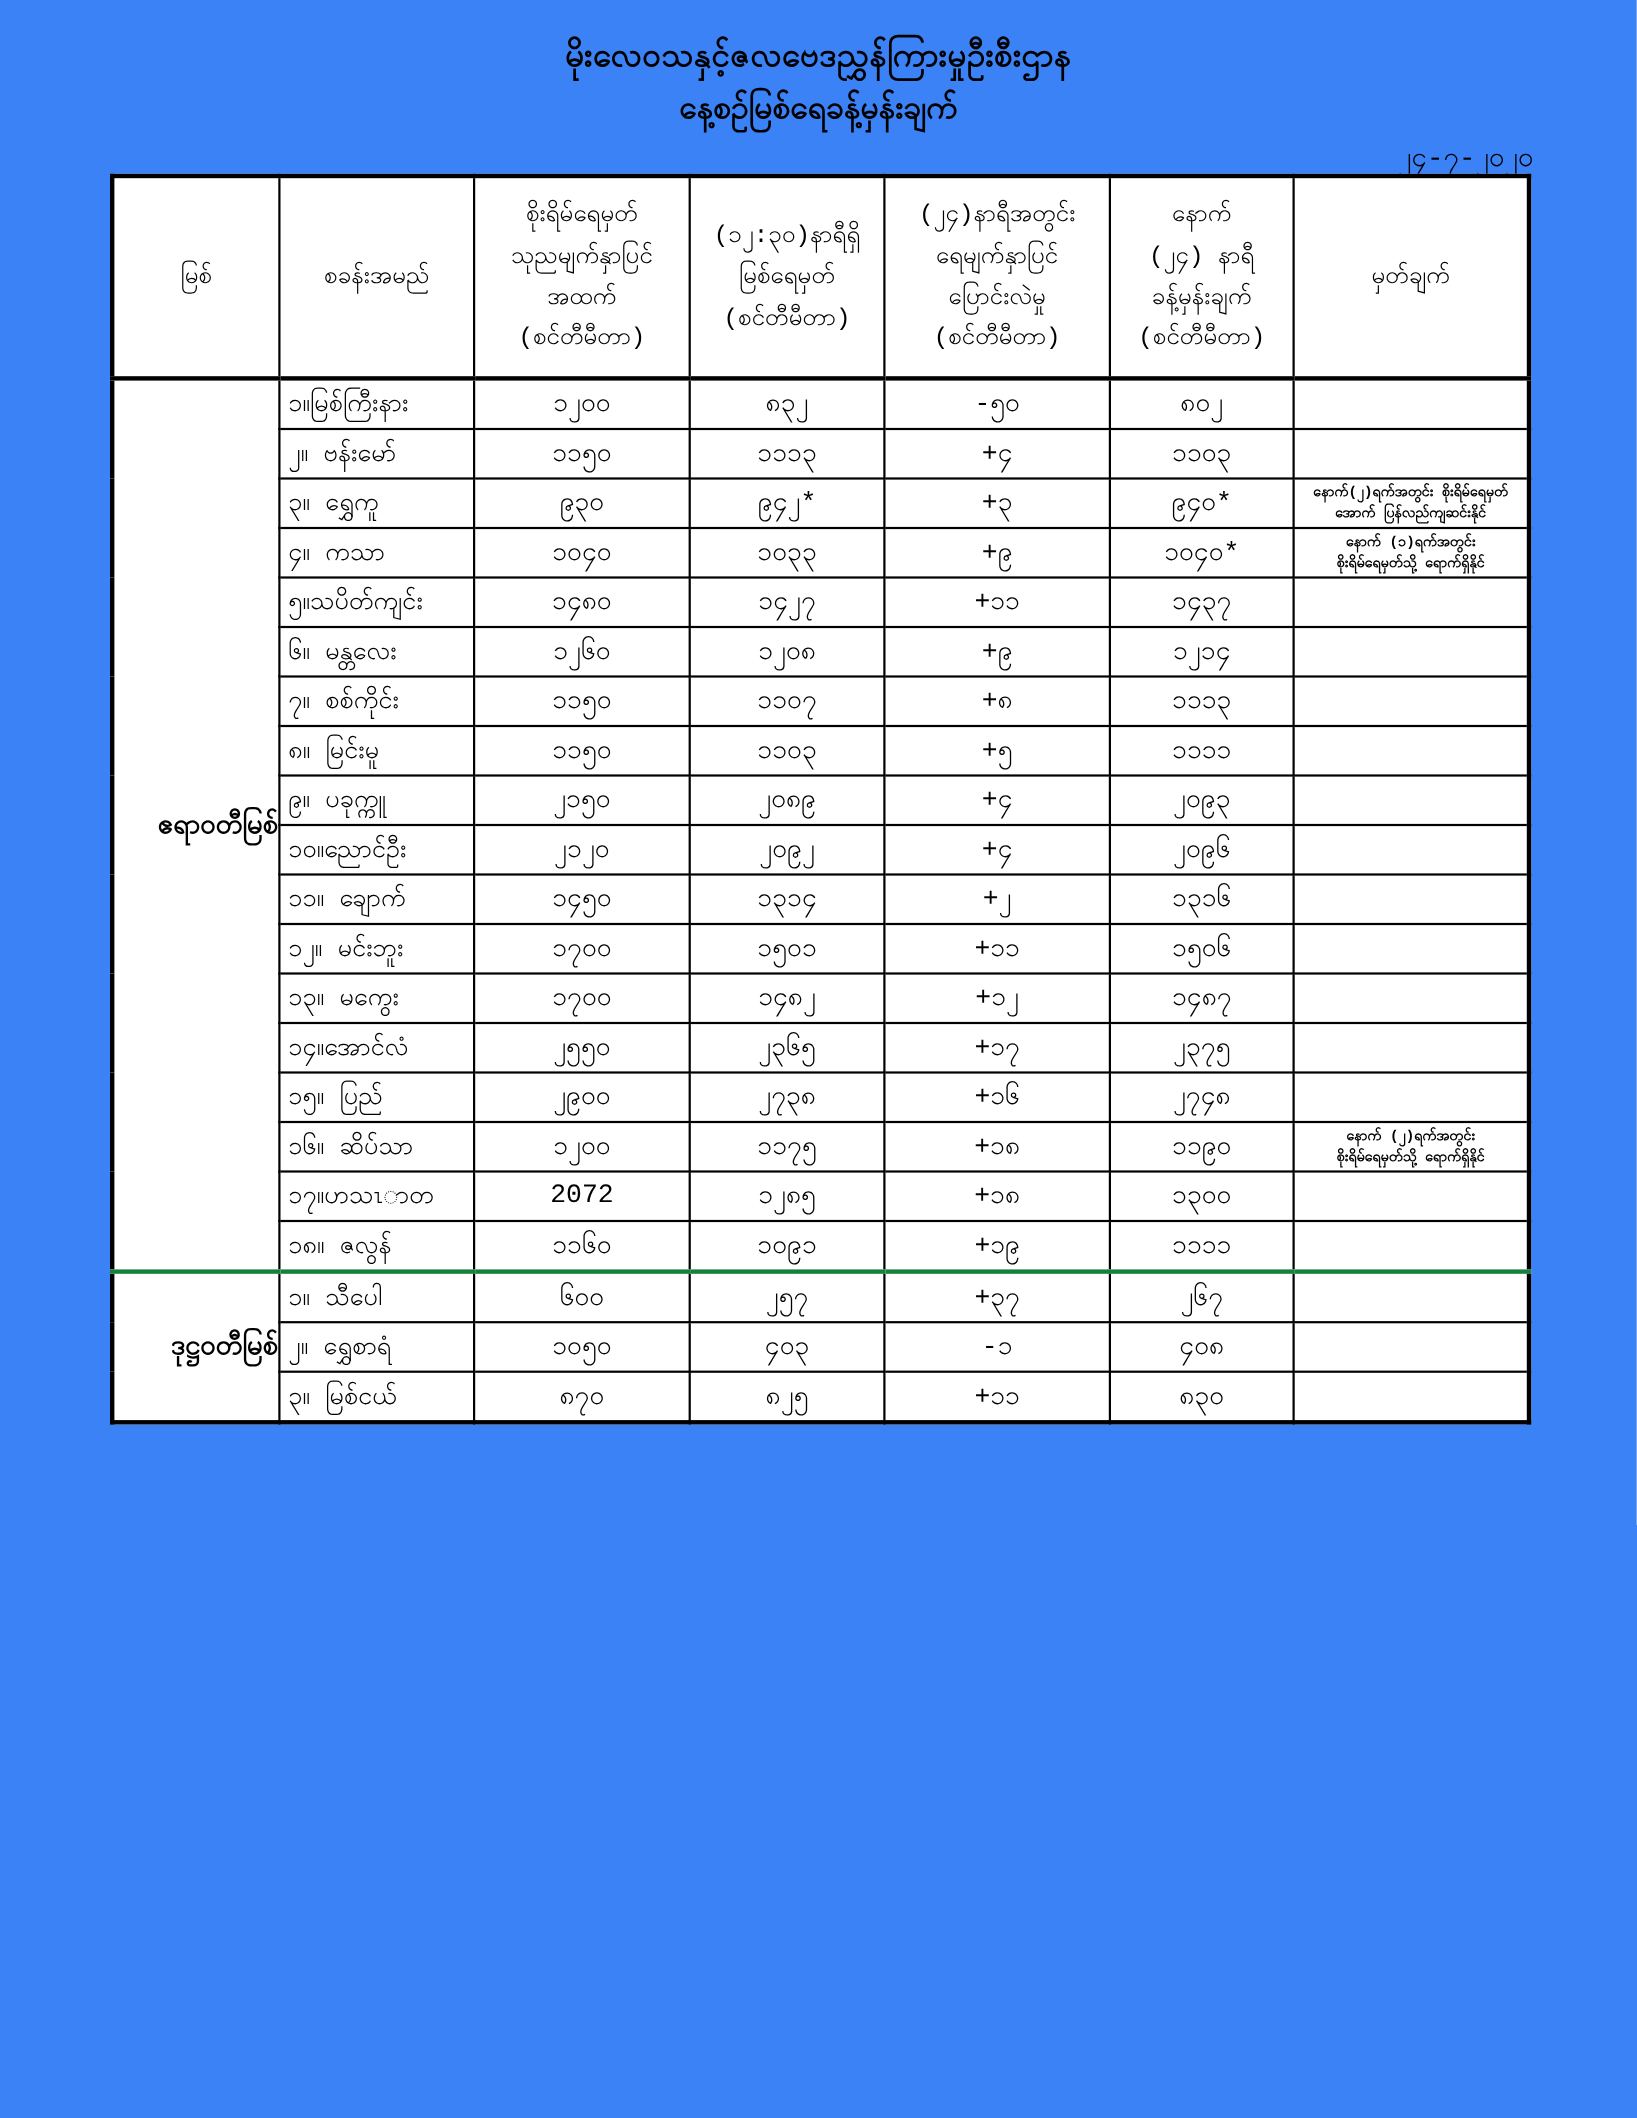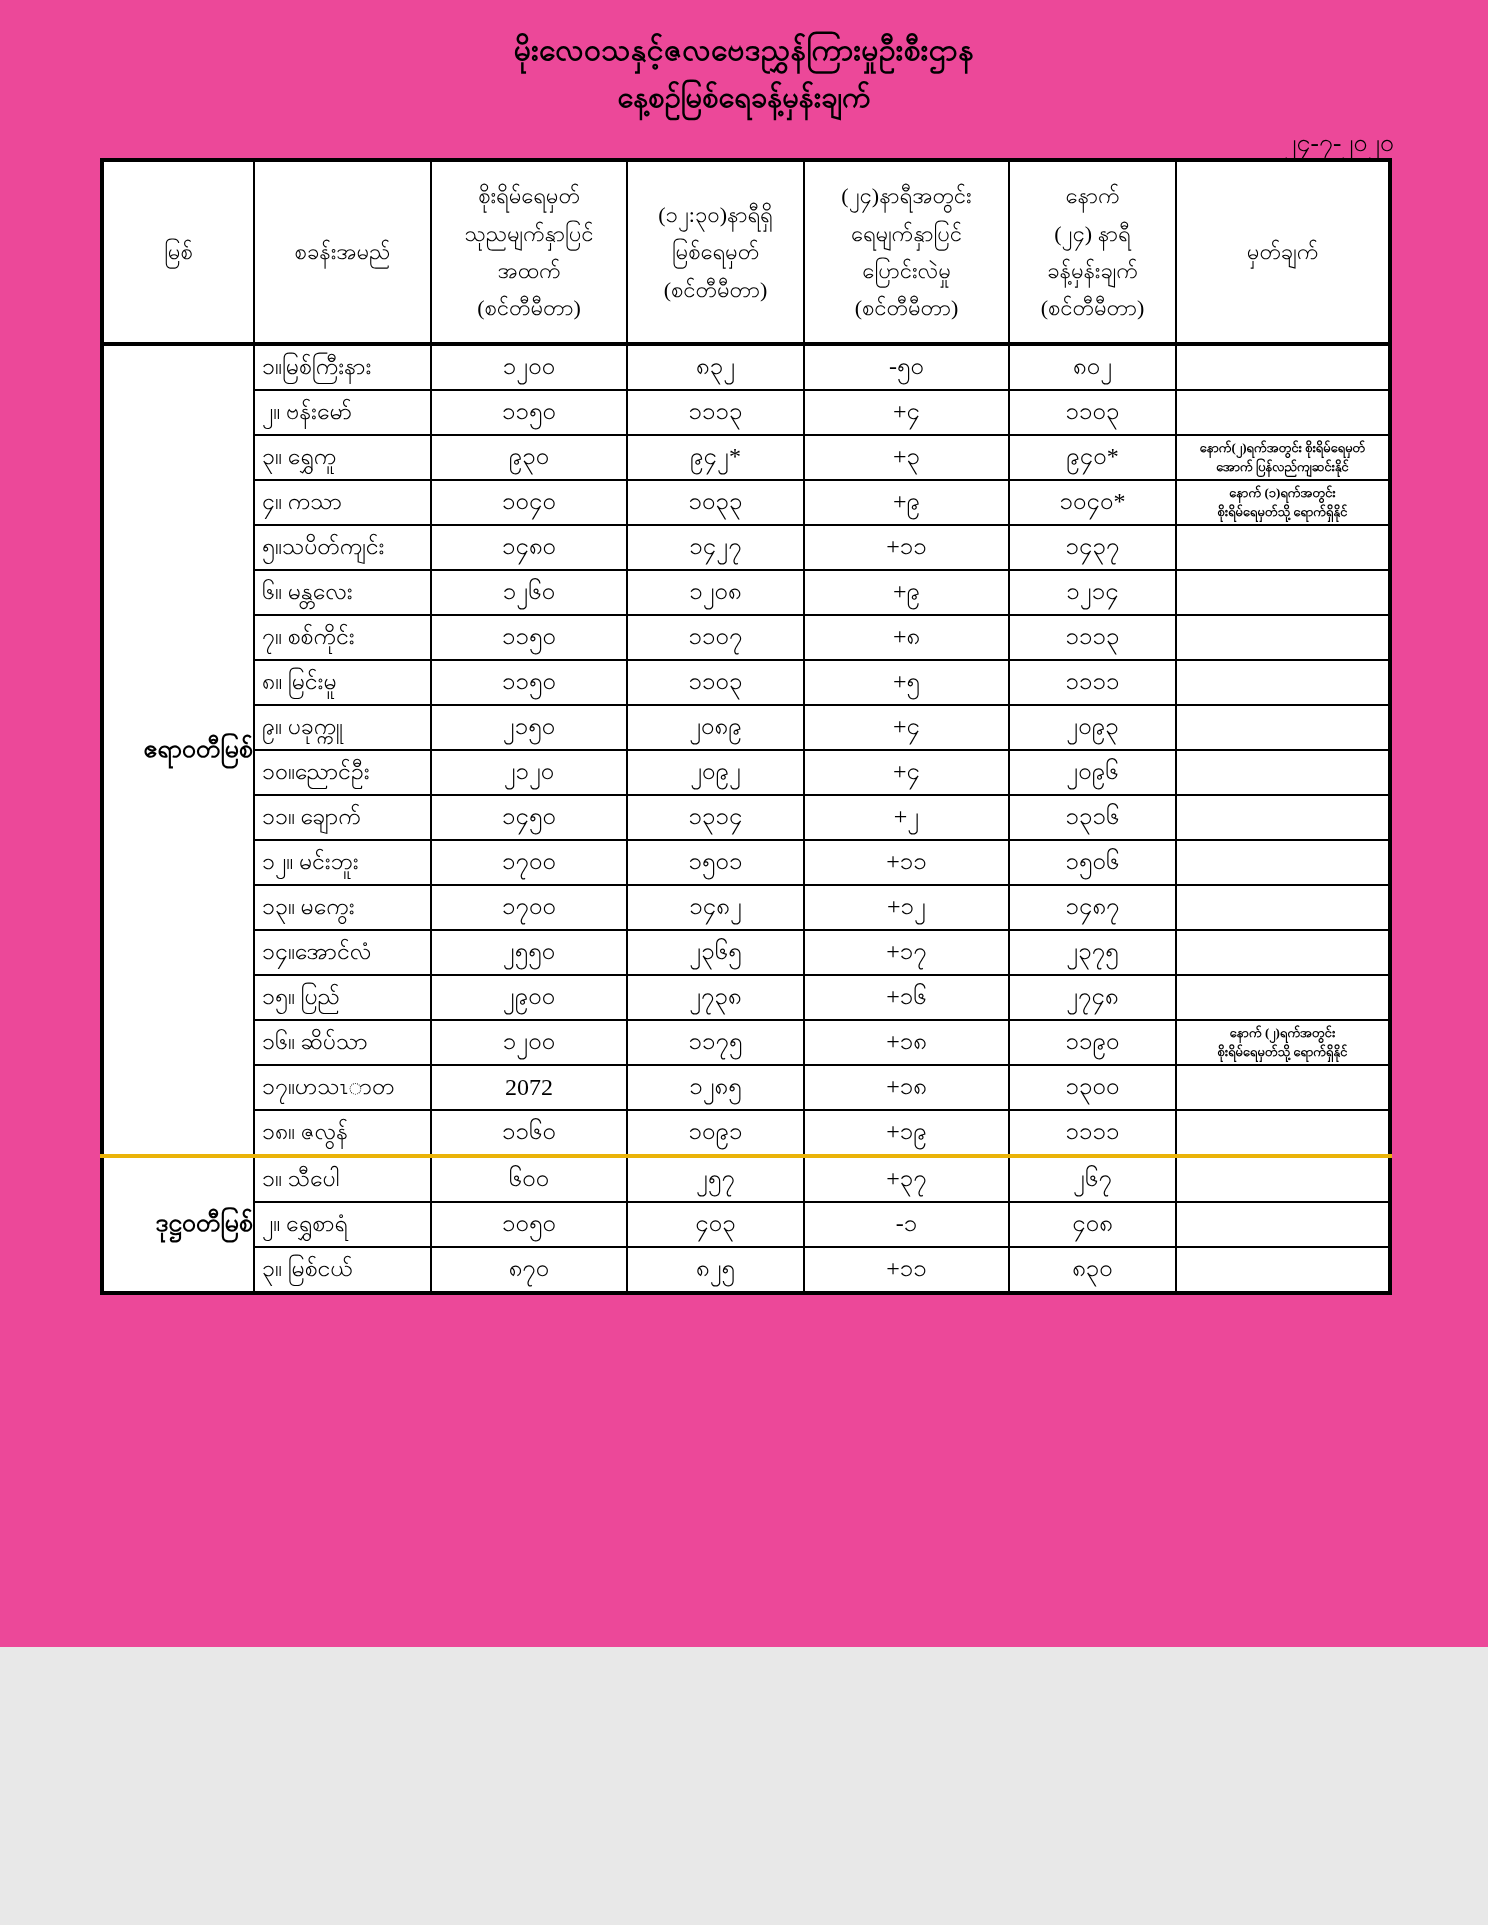--- a/index.html
+++ b/index.html
@@ -1,21 +1,21 @@
 <!DOCTYPE html>
 <html><head>
 <meta charset="utf-8">
 <style>
   html,body{margin:0;padding:0;background:#e8e8e8;}
   .page{
     position:relative;
-    width:1488px;height:1647px;
+    width:1488px;height:1925px;
     margin:0 auto;
-    background:#ec4899;
-    font-family:Liberation Serif, serif;
+    background:#3b82f6;
+    font-family:Liberation Mono, monospace;
     color:#000;
     overflow:hidden;
   }
   .title{
     position:absolute;top:30px;left:0;width:100%;
     text-align:center;font-size:30px;font-weight:bold;
     letter-spacing:0.5px;
   }
   .subtitle{
     position:absolute;top:78px;left:0;width:100%;
@@ -48,21 +48,21 @@
   .station-cell{text-align:left;padding-left:7px !important;font-size:23px;}
   .num-cell{text-align:center;font-size:24px;}
   .remark-cell{
     text-align:center;font-size:13px;font-weight:bold;
     white-space:pre-line;line-height:1.45;margin-left:15px;
   }
   .river-cell{
     text-align:right;font-size:25px;font-weight:bold;
     border-right:2px solid #000;
   }
-  tr.group-start td{border-top:4px solid #eab308;}
+  tr.group-start td{border-top:4px solid #15803d;}
 </style>
 </head>
 <body>
 
 <div class="page">
 
   <div class="title">မိုးလေဝသနှင့်ဇလဗေဒညွှန်ကြားမှုဦးစီးဌာန</div>
   <div class="subtitle">နေ့စဉ်မြစ်ရေခန့်မှန်းချက်</div>
   <div class="report-date">၂၄-၇-၂၀၂၀</div>
 

